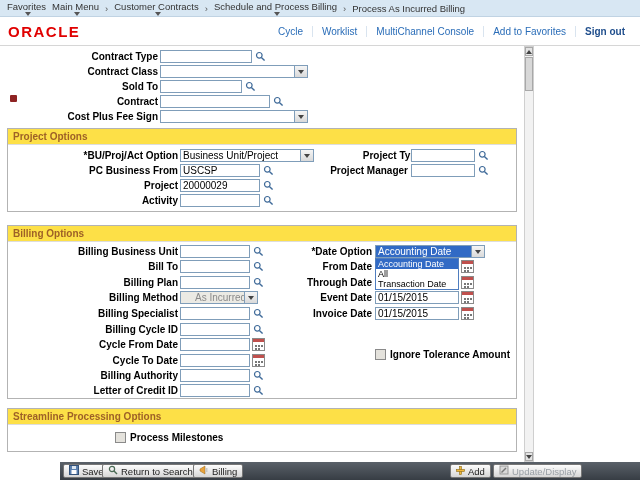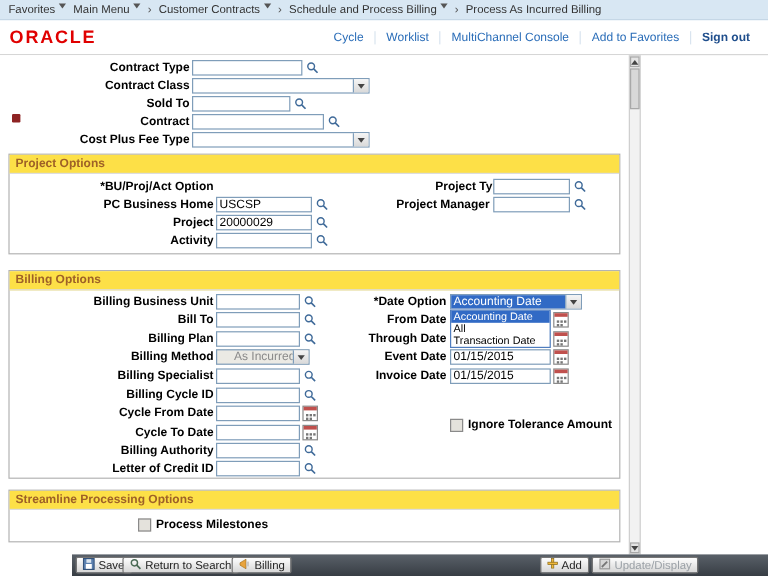--- a/index.html
+++ b/index.html
@@ -3,21 +3,21 @@
 <meta charset="utf-8">
 <style>
   html,body{margin:0;padding:0;background:#fff;}
   .screen{position:relative;width:640px;height:480px;background:#fff;overflow:hidden;
           font-family:"Liberation Sans",sans-serif;color:#000;}
 
   
   .crumbbar{position:absolute;top:0;left:0;width:640px;height:17px;background:#d8e7f3;
             border-bottom:1px solid #c0d3e3;display:flex;align-items:center;padding-left:7px;
             box-sizing:border-box;font-size:9.5px;color:#333;}
-  .crumb{display:flex;margin-right:6px;cursor:default;white-space:nowrap;}
+  .crumb{display:flex;align-items:center;margin-right:6px;cursor:default;white-space:nowrap;flex-direction:column;}
   .caret{width:0;height:0;border-left:3px solid transparent;border-right:3px solid transparent;
          border-top:4px solid #555;margin-left:3px;}
   .csep{margin-right:6px;color:#555;font-size:9.5px;}
 
   
   .hdr{position:absolute;top:17px;left:0;width:640px;height:29px;background:#fff;border-bottom:1px solid #d6d6d6;box-sizing:border-box;}
   .logo{position:absolute;left:8px;top:6px;font-size:15px;font-weight:bold;color:#e00000;letter-spacing:1.5px;}
   .hlinks{position:absolute;right:6px;top:9px;display:flex;font-size:10px;color:#2a6db8;}
   .hlink{padding:0 9px;border-left:1px solid #d9e4ef;cursor:pointer;white-space:nowrap;}
   .hlink:first-child{border-left:none;}
@@ -153,49 +153,55 @@
       <span class="lbl" style="width:146px">Contract</span>
       <input class="inp" style="width: 110px;" value="">
       <span class="lookup">
         <svg width="11" height="11" viewBox="0 0 11 11">
             <circle cx="4.3" cy="4.3" r="2.8" fill="none" stroke="#3f6a99" stroke-width="1.2"></circle>
             <line x1="6.4" y1="6.4" x2="9.6" y2="9.6" stroke="#3f6a99" stroke-width="1.4"></line>
           </svg>
       </span>
     </div>
     <div class="row" style="top:63px">
-      <span class="lbl" style="width:146px">Cost Plus Fee Type</span>
+      <span class="lbl" style="width:146px">Cost Plus Fee Sign</span>
       <span class="ddl" style="width:148px">
         <span class="ddl-val"></span>
         <span class="ddl-btn">
             <span class="tri-down"></span>
           </span>
       </span>
     </div>
 
     <div class="box" style="top:82px">
       <div class="box-hd">
         <span>Project Options</span>
       </div>
       <div class="box-bd" style="height:66px">
         <div class="row" style="top:3px">
           <span class="lbl" style="width:158px">*BU/Proj/Act Option</span>
+          <span class="ddl" style="width:134px">
+            <span class="ddl-val">Business Unit/Project</span>
+            <span class="ddl-btn">
+                <span class="tri-down"></span>
+              </span>
+          </span>
           <span class="rlbl" style="left:284px;width:130px">Project Type</span>
           <span class="rfield" style="left:403px">
             <input class="inp" style="width: 64px; margin-left: 0px;" value="">
             <span class="lookup">
               <svg width="11" height="11" viewBox="0 0 11 11">
                   <circle cx="4.3" cy="4.3" r="2.8" fill="none" stroke="#3f6a99" stroke-width="1.2"></circle>
                   <line x1="6.4" y1="6.4" x2="9.6" y2="9.6" stroke="#3f6a99" stroke-width="1.4"></line>
                 </svg>
             </span>
           </span>
         </div>
         <div class="row" style="top:18px">
-          <span class="lbl" style="width:158px">PC Business Home</span>
+          <span class="lbl" style="width:158px">PC Business From</span>
           <input class="inp" style="width: 80px;" value="USCSP">
           <span class="lookup">
             <svg width="11" height="11" viewBox="0 0 11 11">
                 <circle cx="4.3" cy="4.3" r="2.8" fill="none" stroke="#3f6a99" stroke-width="1.2"></circle>
                 <line x1="6.4" y1="6.4" x2="9.6" y2="9.6" stroke="#3f6a99" stroke-width="1.4"></line>
               </svg>
           </span>
           <span class="rlbl" style="left:270px;width:130px">Project Manager</span>
           <span class="rfield" style="left:403px">
             <input class="inp" style="width: 64px; margin-left: 0px;" value="">

